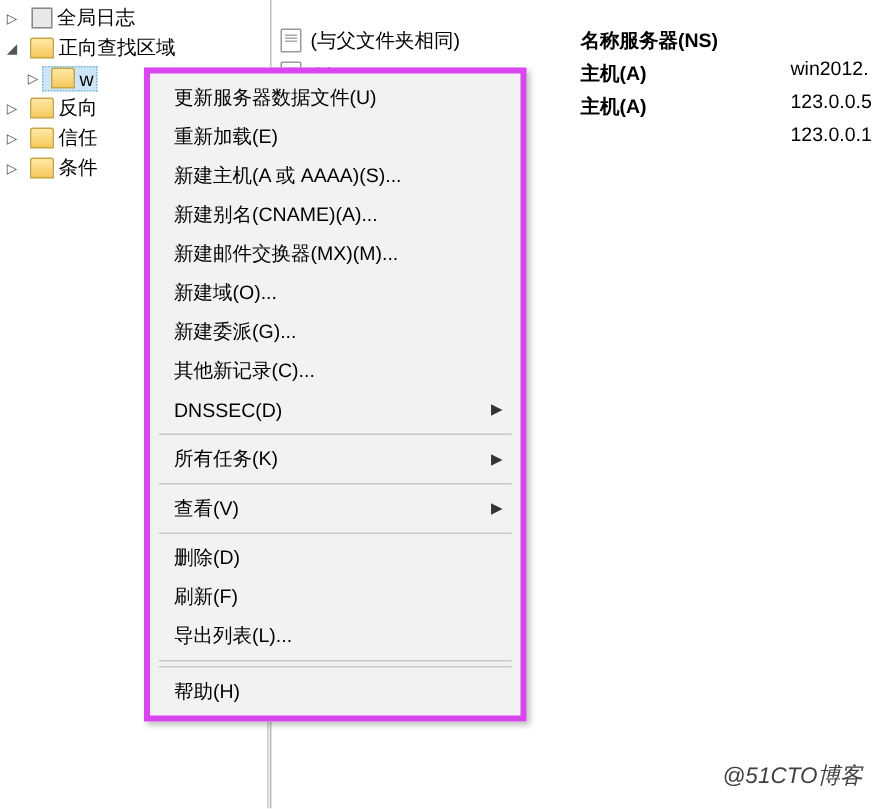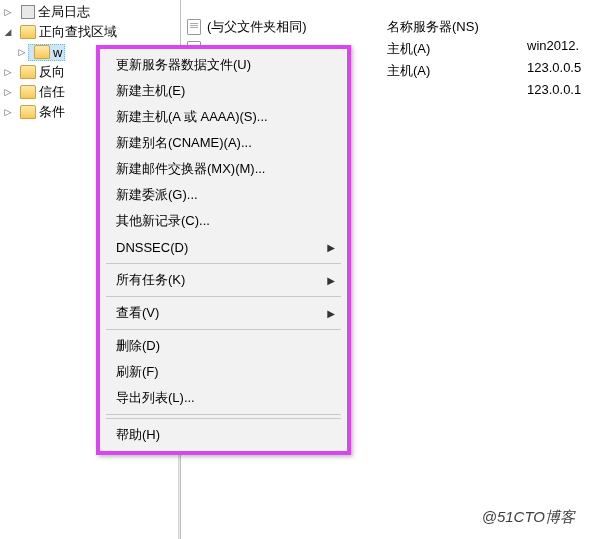--- a/index.html
+++ b/index.html
@@ -15,21 +15,21 @@
     .label-wrap { display: inline-flex; align-items: center; padding: 0 3px; }
     .indent-0 { padding-left: 2px; }
     .indent-1 { padding-left: 16px; }
     .main-panel { flex: 1; border-left: 1px solid #c0c0c0; position: relative; }
     .vertical-div { position: absolute; left: 178px; top: 48px; bottom: 0; width: 2px; background: linear-gradient(90deg, #ccc, #eee); }
     .records { padding: 16px 6px; }
     .record-row { display: flex; align-items: center; height: 22px; }
     .record-row .doc-icon { width: 14px; height: 16px; background: #fff; border: 1px solid #999; border-radius: 1px; margin-right: 6px; position: relative; }
     .record-row .doc-icon::after { content: ""; position: absolute; top: 3px; left: 2px; width: 8px; height: 1px; background: #aaa; box-shadow: 0 2px #aaa, 0 4px #aaa; }
     .col-name { width: 180px; }
-    .col-type { width: 140px; }
+    .col-type { width: 140px; font-weight: bold; }
     .col-data { flex: 1; margin-top: 36px; }
     .context-menu { position: absolute; left: 96px; top: 45px; width: 255px; background: #f2f2f2; border: 4px solid #d946ef; box-shadow: 2px 2px 4px rgba(0,0,0,0.25); padding: 3px 2px; z-index: 10; }
     .menu-item { height: 26px; display: flex; align-items: center; padding: 0 10px 0 14px; font-size: 13px; cursor: default; justify-content: space-between; }
     .menu-sep { height: 1px; background: #c8c8c8; margin: 3px 4px; }
     .submenu-arrow { font-size: 10px; color: #333; }
     .highlight-box { position: absolute; border: 1px solid #d94c4c; pointer-events: none; }
     .watermark { position: absolute; right: 16px; bottom: 12px; color: #404040; font-size: 15px; font-style: italic; }
   </style>
 </head>
 <body>
@@ -103,30 +103,33 @@
   </div>
 </div>
 
 <div class="vertical-div"></div>
 
 <div class="context-menu" id="menu">
     <div class="menu-item">
       <span>更新服务器数据文件(U)</span>
     </div>
     <div class="menu-item">
-      <span>新建主机(E)</span>
+      <span>重新加载(E)</span>
     </div>
     <div class="menu-item">
       <span>新建主机(A 或 AAAA)(S)...</span>
     </div>
     <div class="menu-item">
       <span>新建别名(CNAME)(A)...</span>
     </div>
     <div class="menu-item">
       <span>新建邮件交换器(MX)(M)...</span>
+    </div>
+    <div class="menu-item">
+      <span>新建域(O)...</span>
     </div>
     <div class="menu-item">
       <span>新建委派(G)...</span>
     </div>
     <div class="menu-item">
       <span>其他新记录(C)...</span>
     </div>
     <div class="menu-item">
       <span>DNSSEC(D)</span>
       <span class="submenu-arrow">▶</span>

